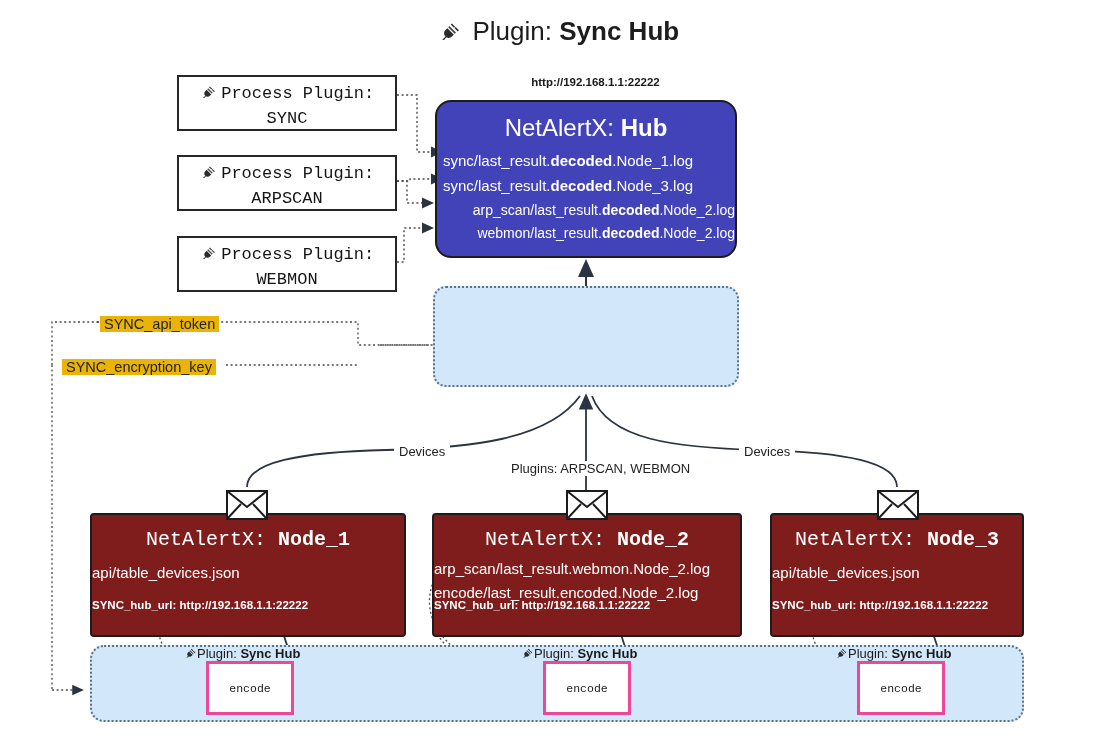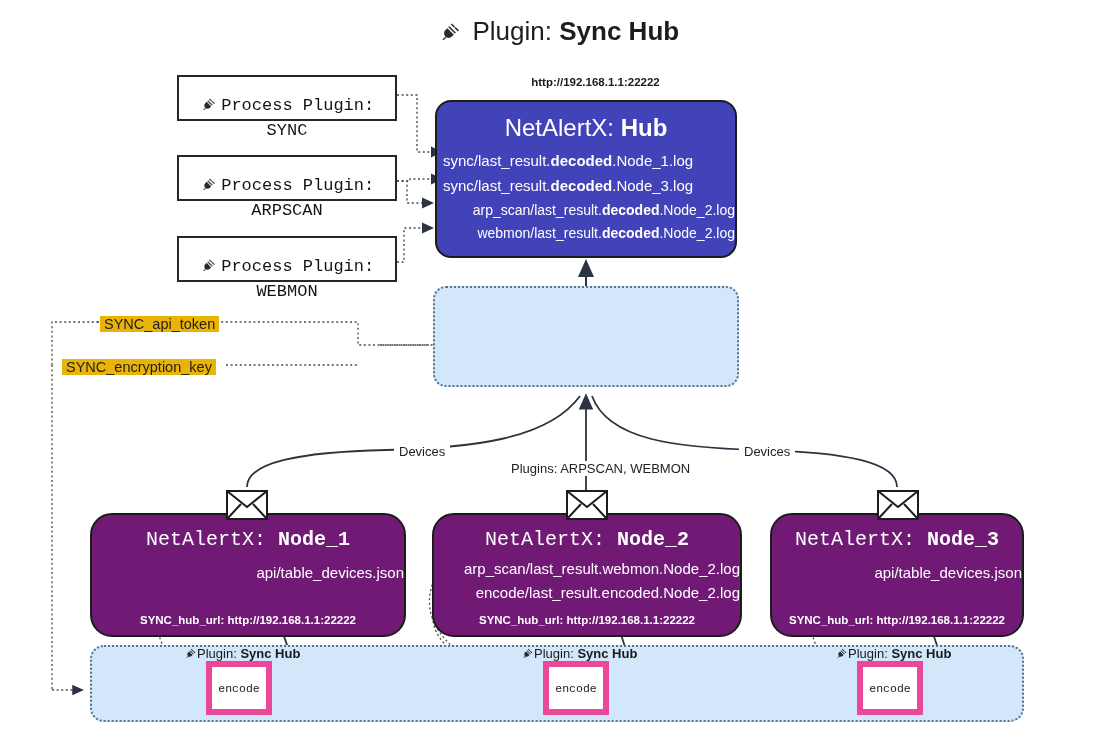--- a/index.html
+++ b/index.html
@@ -49,30 +49,30 @@
     z-index: 5;
   }
   #title .plug { font-size: 24px; margin-right: 4px; }
   #title .lbl { font-weight: 400; }
   #title .strong { font-weight: bold; }
 
   
   .proc-box {
     position: absolute;
     width: 220px;
-    height: 46px;
+    height: 56px;
     border: 2px solid #262626;
     background: #ffffff;
     box-sizing: border-box;
     font-family: "Liberation Mono", monospace;
     font-size: 17px;
     line-height: 1.45;
     color: #141414;
     text-align: center;
-    padding-top: 16px;
+    padding-top: 4px;
     z-index: 4;
   }
   .proc-box .l1 { display: block; white-space: nowrap; }
   .proc-box .l1 .plug { font-family: "Liberation Sans", sans-serif; font-size: 16px; }
   .proc-box .l2 { display: block; white-space: nowrap; }
 
   #proc-sync    { left: 177px; top: 75px; }
   #proc-arpscan { left: 177px; top: 155px; }
   #proc-webmon  { left: 177px; top: 236px; }
 
@@ -179,50 +179,49 @@
     z-index: 4;
     text-align: right;
   }
   #lbl-dev-left  { left: 394px; top: 444px; }
   #lbl-dev-right { left: 739px; top: 444px; }
   #lbl-plugins   { left: 506px; top: 461px; }
 
   
   .node {
     position: absolute;
-    background: #701a75;
+    background: #7f1d1d;
     border: 2.5px solid #1c1c1c;
-    border-radius: 22px;
+    border-radius: 4px;
     box-sizing: border-box;
     color: #ffffff;
     z-index: 4;
   }
   .node .node-title {
     text-align: center;
     font-family: "Liberation Mono", monospace;
     font-size: 20px;
     margin-top: 13px;
     white-space: nowrap;
   }
   .node .node-title .strong { font-weight: bold; }
   .node .node-lines {
     margin-top: 10px;
-    text-align: right;
+    text-align: left;
   }
   .node .node-line {
     font-size: 15px;
     line-height: 1.6;
     white-space: nowrap;
   }
   .node .node-url {
     position: absolute;
     left: 0;
-    bottom: 9px;
+    bottom: 24px;
     width: 100%;
-    text-align: center;
     font-size: 11.5px;
     font-weight: bold;
     white-space: nowrap;
   }
 
   #node1 { left: 90px;  top: 513px; width: 316px; height: 124px; }
   #node2 { left: 432px; top: 513px; width: 310px; height: 124px; }
   #node3 { left: 770px; top: 513px; width: 254px; height: 124px; }
 
   #node2 .node-lines { margin-top: 6px; }
@@ -259,24 +258,24 @@
     z-index: 5;
   }
   .plugin-cap .plug { font-size: 13px; }
   .plugin-cap .strong { font-weight: bold; }
   #cap1 { left: 184px; top: 646px; }
   #cap2 { left: 521px; top: 646px; }
   #cap3 { left: 835px; top: 646px; }
 
   .encode-box {
     position: absolute;
-    width: 66px;
+    width: 88px;
     height: 54px;
     background: #ffffff;
-    border: 6px solid #ec4899;
+    border: 3px solid #ec4899;
     box-sizing: border-box;
     display: flex;
     align-items: center;
     justify-content: center;
     font-family: "Liberation Mono", monospace;
     font-size: 11.5px;
     color: #1a1a1a;
     z-index: 4;
   }
   #enc1 { left: 206px; top: 661px; }

